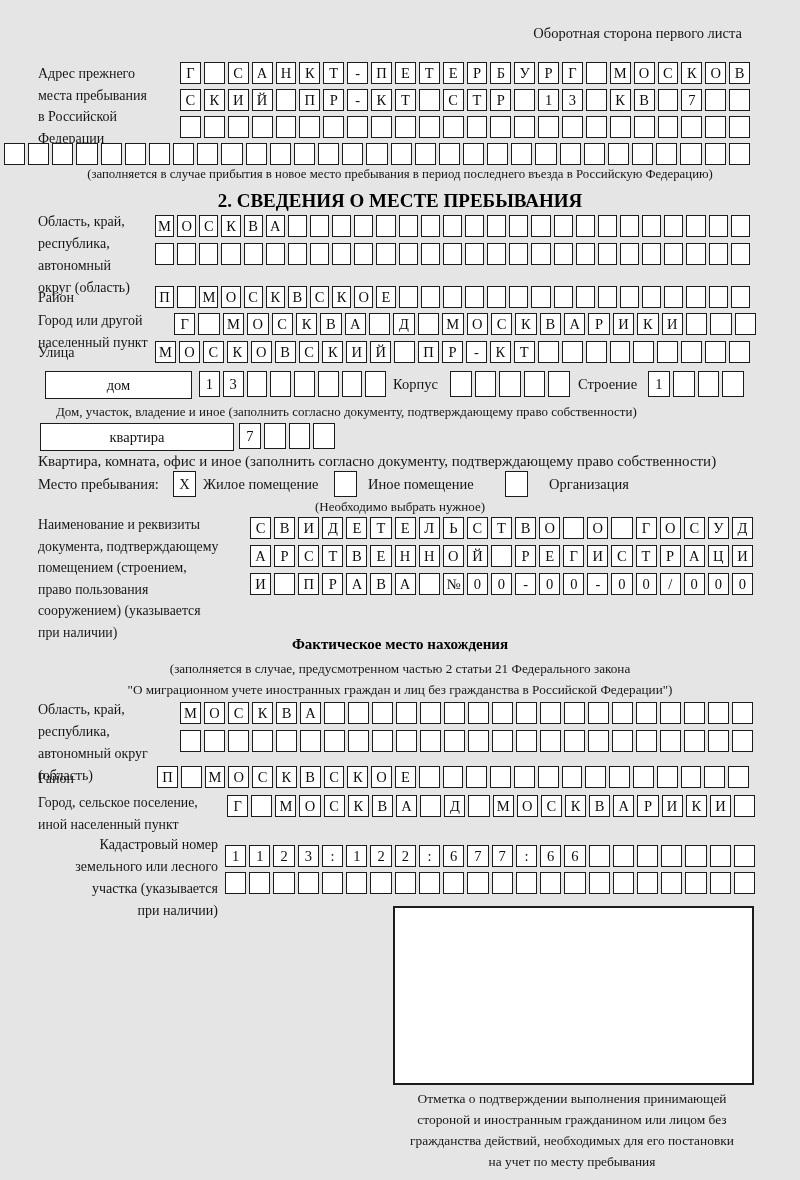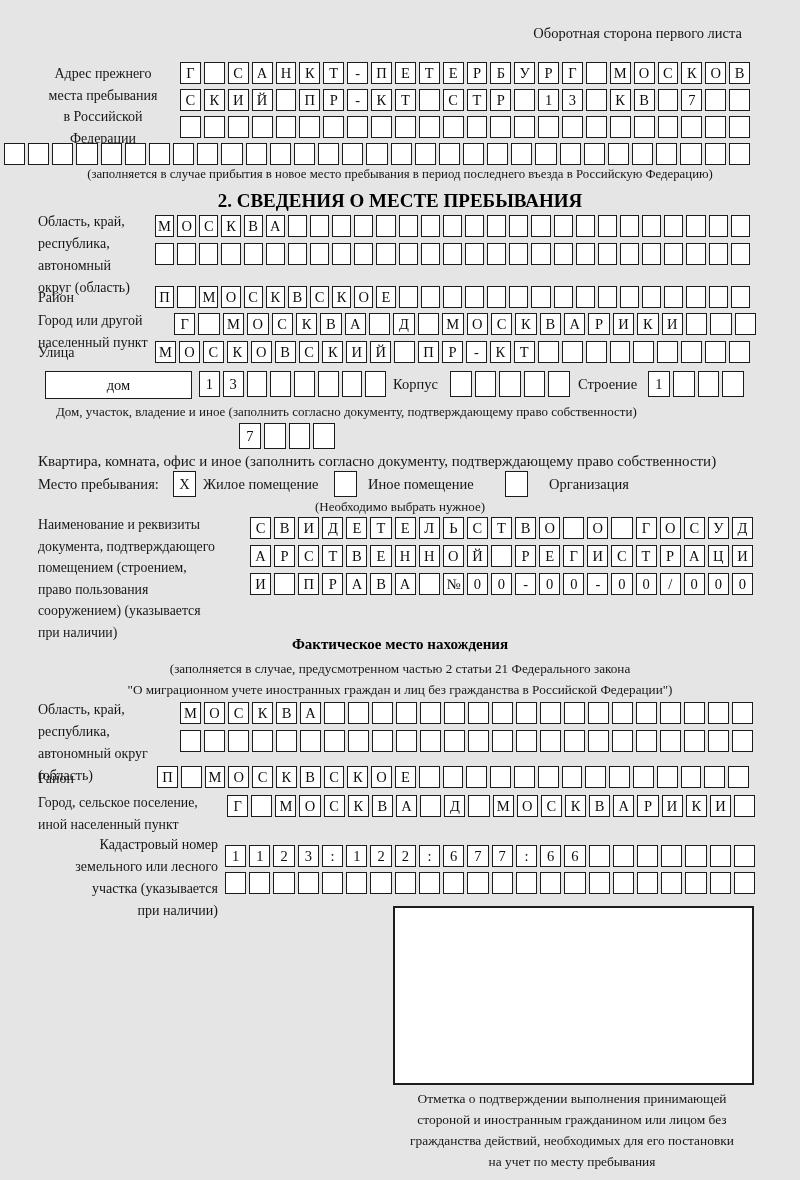--- a/index.html
+++ b/index.html
@@ -32,21 +32,21 @@
   .markcap{position:absolute; font-size:13.4px; line-height:21px; text-align:center; color:#161616;}
   .fcap{font-size:13.2px;}
 </style>
 </head>
 <body>
 
 <div class="page">
 
   <div class="txt" style="top:25px; right:58px; font-size:14.5px;">Оборотная сторона первого листа</div>
 
-  <div class="lbl" style="left:38px; top:63px; width:130px;text-align:center;">
+  <div class="lbl" style="left:38px; top:63px; width:130px;">
     <div>Адрес прежнего</div>
     <div>места пребывания</div>
     <div>в Российской</div>
     <div>Федерации</div>
   </div>
   <div class="cellrow" style="left:180px; top:62px;  width:570px;">
       <span class="cell">Г</span>
       <span class="cell"></span>
       <span class="cell">С</span>
       <span class="cell">А</span>
@@ -337,40 +337,41 @@
     </div>
   <div class="txt" style="left:578px; top:376px;">Строение</div>
   <div class="cellrow tallrow" style="left:648px; top:371px; width:96px;">
       <span class="cell">1</span>
       <span class="cell"></span>
       <span class="cell"></span>
       <span class="cell"></span>
     </div>
   <div class="caption" style="left:56px; top:404px; width:740px; font-size:13px;">Дом, участок, владение и иное (заполнить согласно документу, подтверждающему право собственности)</div>
 
+  <div class="lbox" style="left:40px; top:423px; width:192px;">квартира</div>
   <div class="cellrow tallrow" style="left:239px; top:423px; width:96px;">
       <span class="cell">7</span>
       <span class="cell"></span>
       <span class="cell"></span>
       <span class="cell"></span>
     </div>
   <div class="caption" style="left:38px; top:453px; width:740px; font-size:15px;">Квартира, комната, офис и иное (заполнить согласно документу, подтверждающему право собственности)</div>
 
   <div class="txt" style="left:38px; top:476px;">Место пребывания:</div>
   <div class="cb" style="left:173px; top:471px;">X</div>
   <div class="txt" style="left:203px; top:476px;">Жилое помещение</div>
   <div class="cb" style="left:334px; top:471px;"></div>
   <div class="txt" style="left:368px; top:476px;">Иное помещение</div>
   <div class="cb" style="left:505px; top:471px;"></div>
   <div class="txt" style="left:549px; top:476px;">Организация</div>
   <div class="caption" style="left:240px; top:499px; width:320px; text-align:center; font-size:13px;">(Необходимо выбрать нужное)</div>
 
   <div class="lbl" style="left:38px; top:514px; width:210px; line-height:21.5px; font-size:13.8px;">
     <div>Наименование и реквизиты</div>
-    <div>документа, подтверждающего</div>
+    <div>документа, подтверждающему</div>
     <div>помещением (строением,</div>
     <div>право пользования</div>
     <div>сооружением) (указывается</div>
     <div>при наличии)</div>
   </div>
   <div class="cellrow" style="left:250px; top:517px; width:503px;">
       <span class="cell">С</span>
       <span class="cell">В</span>
       <span class="cell">И</span>
       <span class="cell">Д</span>

